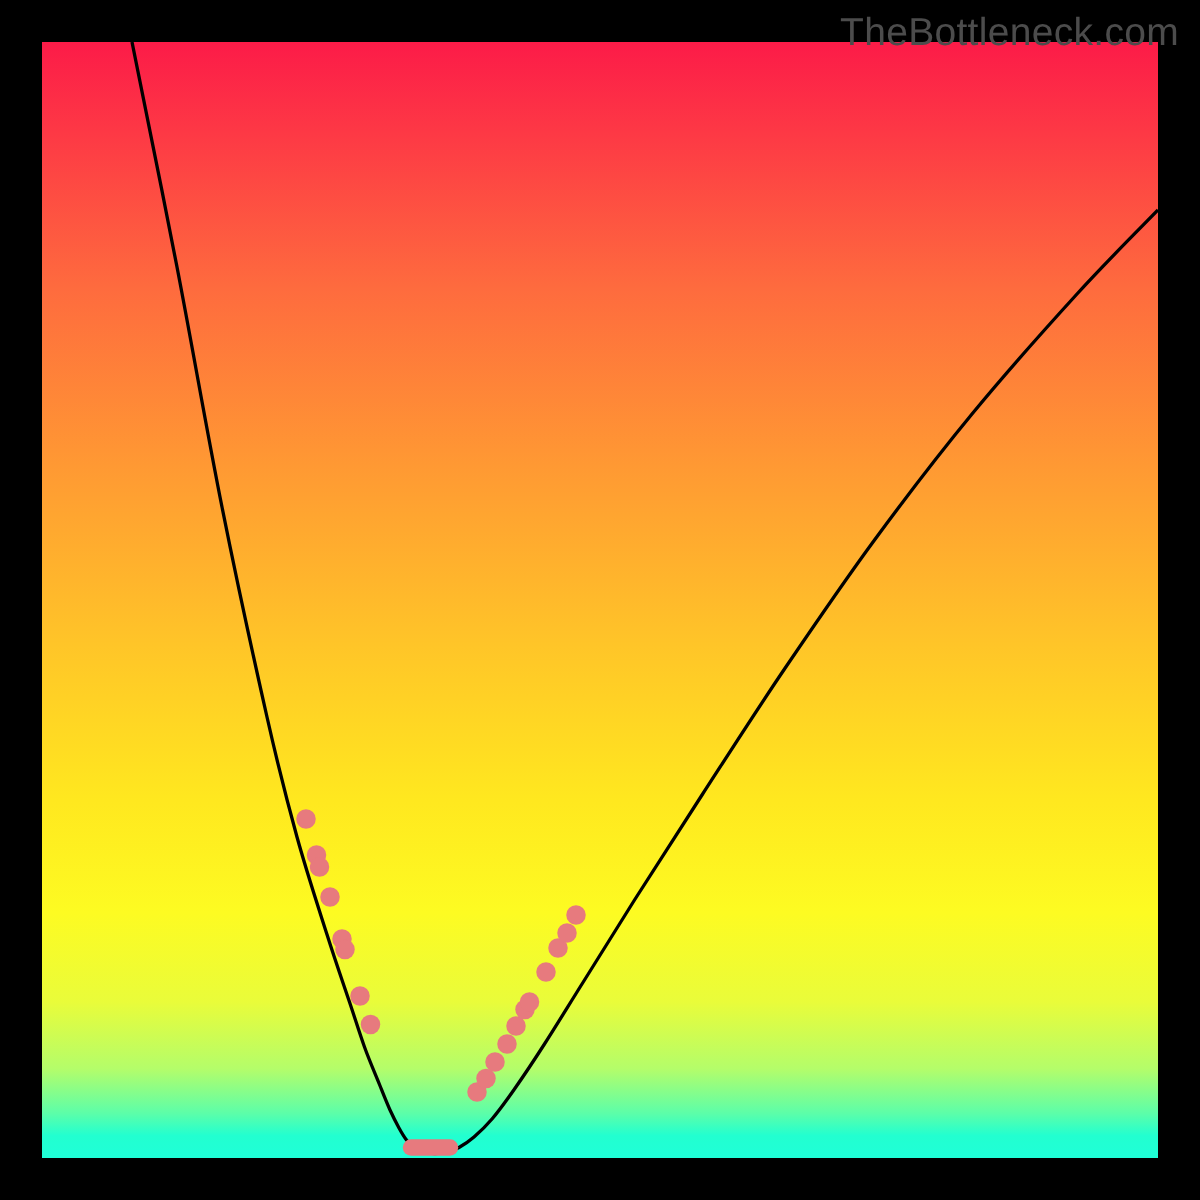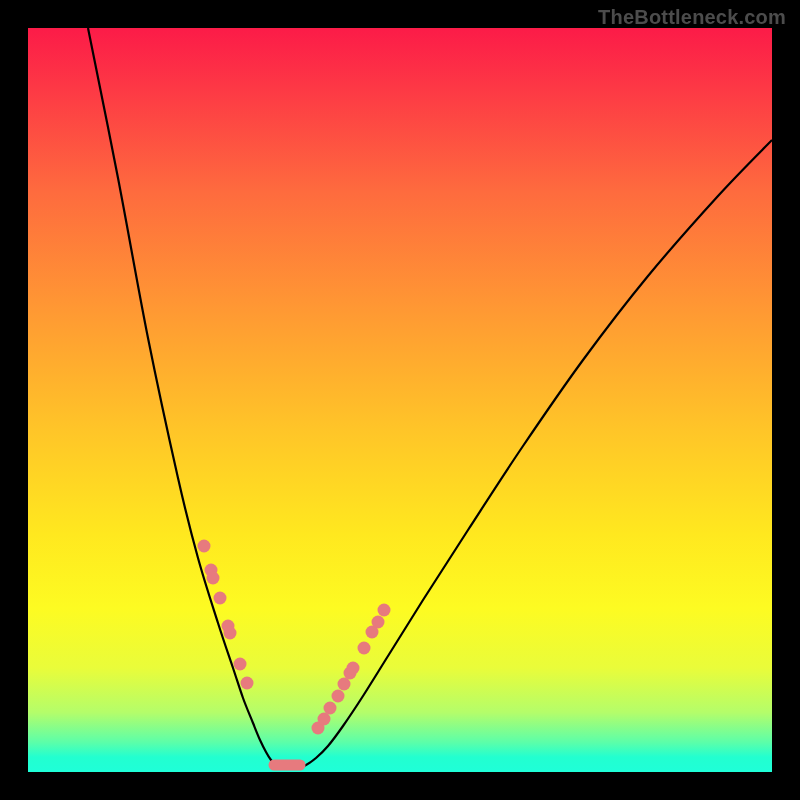--- a/index.html
+++ b/index.html
@@ -30,22 +30,22 @@
       #5cfea9 96%,
       #22ffd0 98%,
       #1fffd8 100%
     );
   }
   .watermark {
     position: absolute;
     top: 6px;
     right: 14px;
     color: #4c4c4c;
-    font-size: 20px;
-    font-weight: 700;
+    font-size: 26px;
+    font-weight: 400;
     letter-spacing: 0.2px;
   }
   svg.plot {
     position: absolute;
     left: 0;
     top: 0;
     width: 744px;
     height: 744px;
   }
   .curve {

